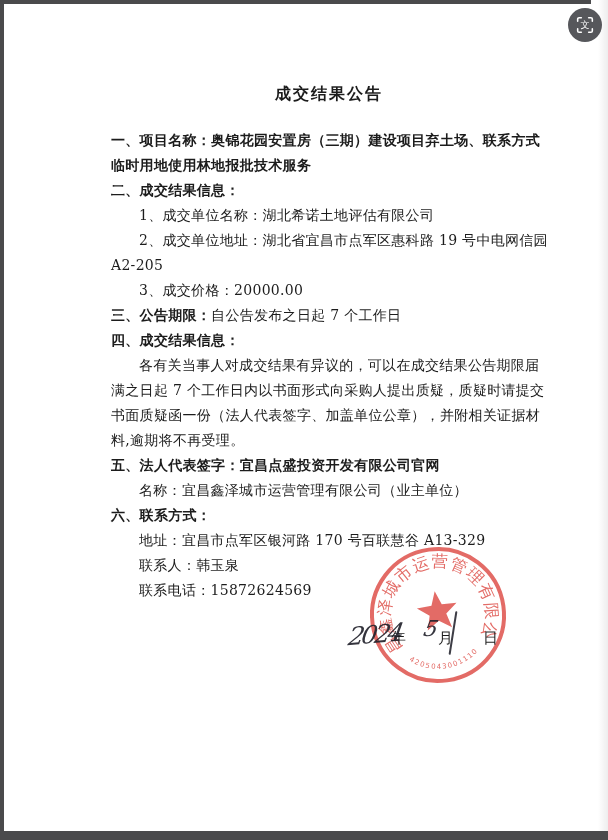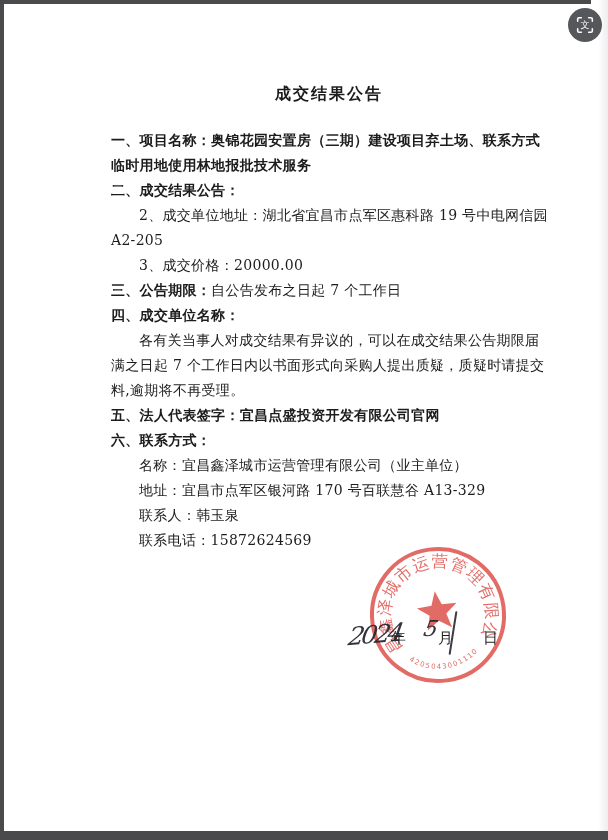--- a/index.html
+++ b/index.html
@@ -54,32 +54,34 @@
     <path d="M8 4 H5.5 A1.5 1.5 0 0 0 4 5.5 V8 M16 4 h2.5 A1.5 1.5 0 0 1 20 5.5 V8 M20 16 v2.5 A1.5 1.5 0 0 1 18.5 20 H16 M8 20 H5.5 A1.5 1.5 0 0 1 4 18.5 V16" fill="none" stroke="#ffffff" stroke-width="1.7" stroke-linecap="round"></path>
     <text x="12" y="15.6" text-anchor="middle" font-size="10" fill="#ffffff" font-family="DejaVu Sans, sans-serif">文</text>
   </svg>
 </button>
 
 <div class="doc">
   <div class="title">成交结果公告</div>
   <div class="lines">
       <div class="line bold">一、项目名称：奥锦花园安置房（三期）建设项目弃土场、联系方式</div>
       <div class="line bold">临时用地使用林地报批技术服务</div>
-      <div class="line bold">二、成交结果公告：</div>
+      <div class="line bold">二、成交结果信息：</div>
+      <div class="line ind">1、成交单位名称：湖北希诺土地评估有限公司</div>
       <div class="line ind">2、成交单位地址：湖北省宜昌市点军区惠科路 19 号中电网信园</div>
       <div class="line">A2-205</div>
       <div class="line ind">3、成交价格：20000.00</div>
       <div class="line"><span class="bold">三、公告期限：</span><span>自公告发布之日起 7 个工作日</span></div>
-      <div class="line bold">四、成交单位名称：</div>
+      <div class="line bold">四、成交结果信息：</div>
       <div class="line ind">各有关当事人对成交结果有异议的，可以在成交结果公告期限届</div>
       <div class="line">满之日起 7 个工作日内以书面形式向采购人提出质疑，质疑时请提交</div>
+      <div class="line">书面质疑函一份（法人代表签字、加盖单位公章），并附相关证据材</div>
       <div class="line">料,逾期将不再受理。</div>
       <div class="line bold">五、法人代表签字：宜昌点盛投资开发有限公司官网</div>
+      <div class="line ind">名称：宜昌鑫泽城市运营管理有限公司（业主单位）</div>
       <div class="line bold">六、联系方式：</div>
-      <div class="line ind">名称：宜昌鑫泽城市运营管理有限公司（业主单位）</div>
       <div class="line ind">地址：宜昌市点军区银河路 170 号百联慧谷 A13-329</div>
       <div class="line ind">联系人：韩玉泉</div>
       <div class="line ind">联系电话：15872624569</div>
     </div>
 </div>
 
 <span class="print-date pd-year">年</span>
 <span class="print-date pd-month">月</span>
 <span class="print-date pd-day">日</span>
 

